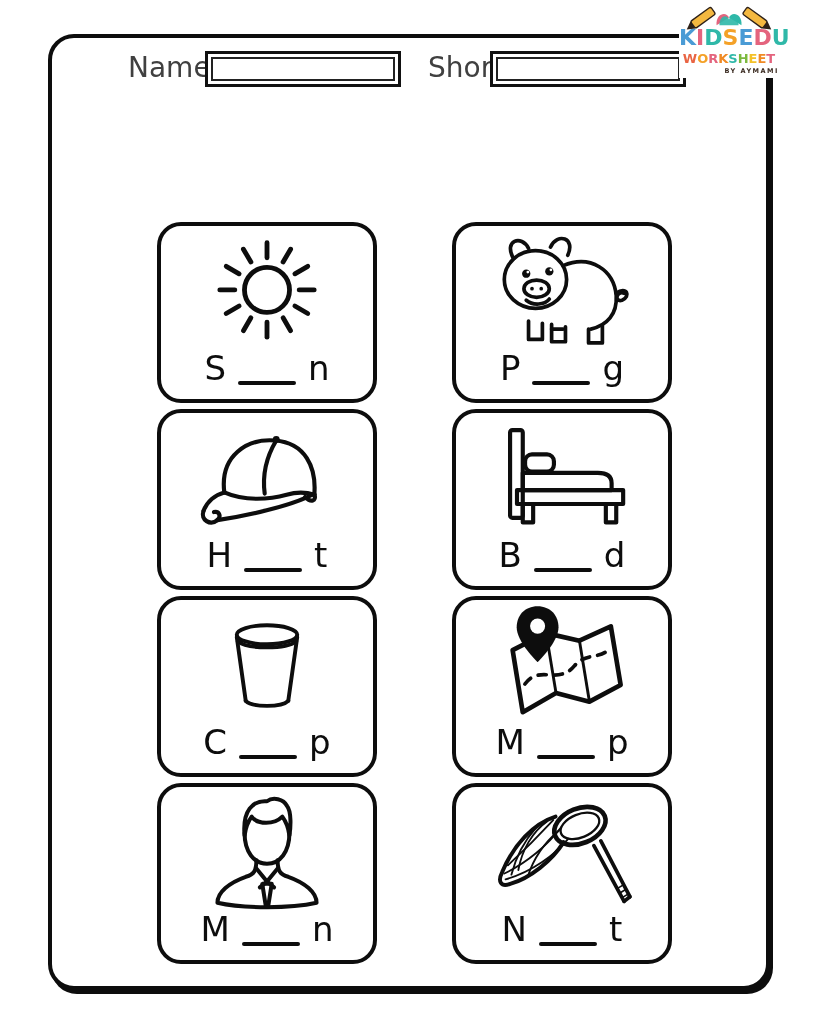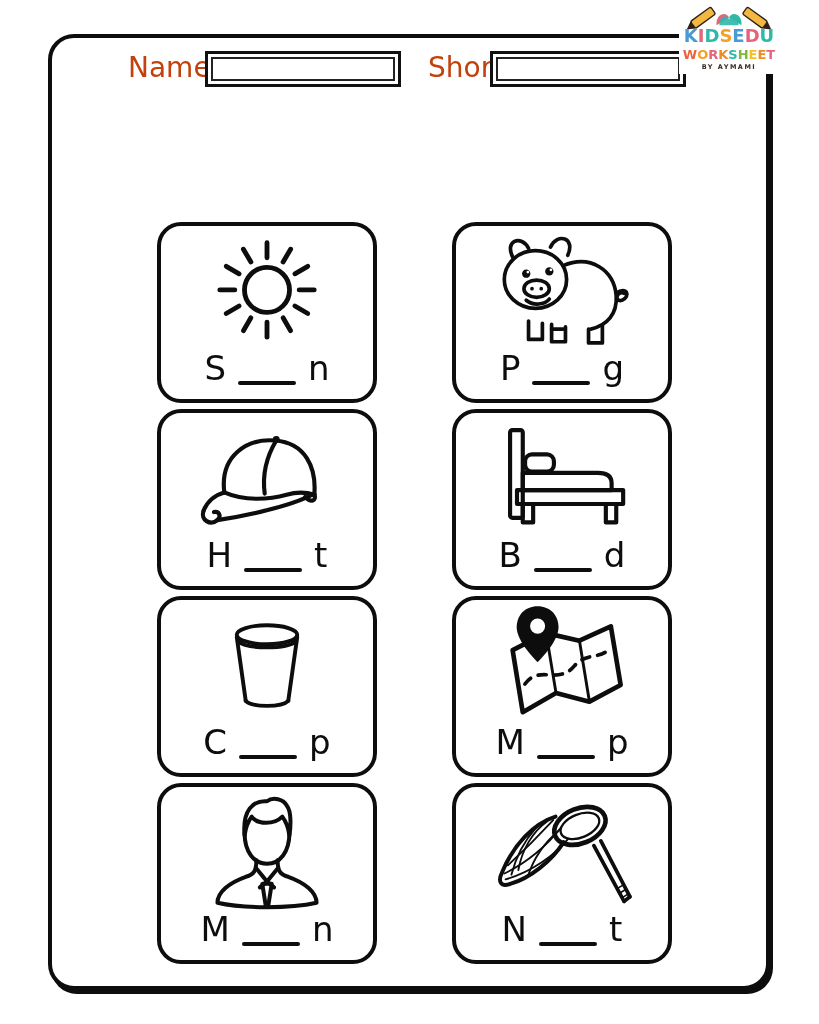--- a/index.html
+++ b/index.html
@@ -6,43 +6,43 @@
   .page{
     position:relative;width:819px;height:1024px;background:#ffffff;
     font-family:"DejaVu Sans","Liberation Sans",sans-serif;color:#0d0d0d;overflow:hidden;
   }
   .frame{
     position:absolute;left:48px;top:34px;width:722px;height:956px;box-sizing:border-box;
     border:4px solid #0d0d0d;border-radius:26px;background:#fff;
     box-shadow:3px 4px 0 0 #0d0d0d;
   }
   
-  .field-label{position:absolute;font-size:28px;line-height:36px;color:#c2410c;}
+  .field-label{position:absolute;font-size:28px;line-height:36px;color:#404040;}
   .name-label{left:128px;top:50px;}
   .date-label{left:428px;top:50px;}
   .box-outer{
     position:absolute;top:51px;height:36px;box-sizing:border-box;
     border:3px solid #111;background:#fff;padding:3px;
   }
   .name-box{left:205px;width:196px;}
   .date-box{left:490px;width:196px;}
   .box-inner{width:100%;height:100%;box-sizing:border-box;border:2px solid #222;}
   .box-inner input{
     width:100%;height:100%;border:none;outline:none;background:transparent;
     font-family:inherit;font-size:18px;padding:0 4px;box-sizing:border-box;color:#0d0d0d;
   }
   
   .logo{
     position:absolute;left:679px;top:2px;width:100px;z-index:5;background:#fff;
     text-align:center;padding:2px 0 3px;line-height:1;
   }
   .logo-mark{display:block;margin:0 auto -3px;}
-  .logo-line1{font-size:18px;font-weight:bold;letter-spacing:0px;white-space:nowrap;}
+  .logo-line1{font-size:22px;font-weight:bold;letter-spacing:0px;white-space:nowrap;}
   .logo-line2{font-size:13px;font-weight:bold;margin-top:3px;white-space:nowrap;}
-  .logo-byline{font-size:6.5px;font-weight:bold;letter-spacing:1.5px;color:#3a2a20;margin-top:3px;}
+  .logo-byline{font-size:6.5px;font-weight:bold;letter-spacing:1.5px;color:#3a2a20;margin-top:3px;text-align:right;}
   
   .title{
     position:absolute;left:48px;top:116px;width:722px;text-align:center;
     font-size:24px;line-height:32px;color:#0d0d0d;
   }
   
   .grid{
     position:absolute;left:157px;top:222px;
     display:grid;grid-template-columns:220px 220px;column-gap:75px;row-gap:6px;
   }

